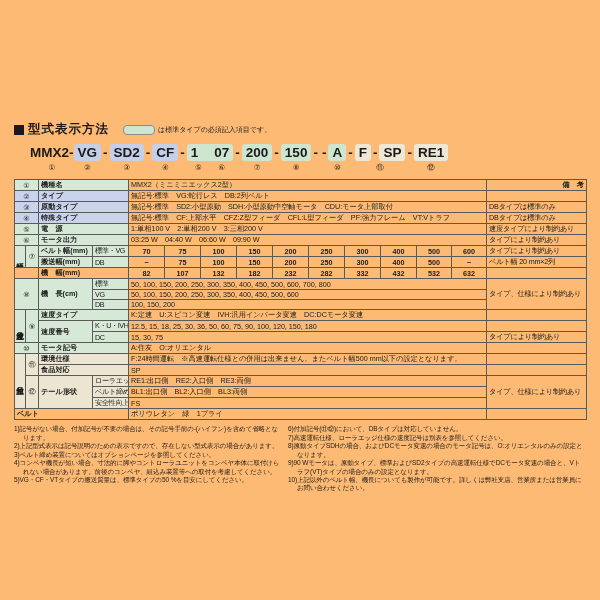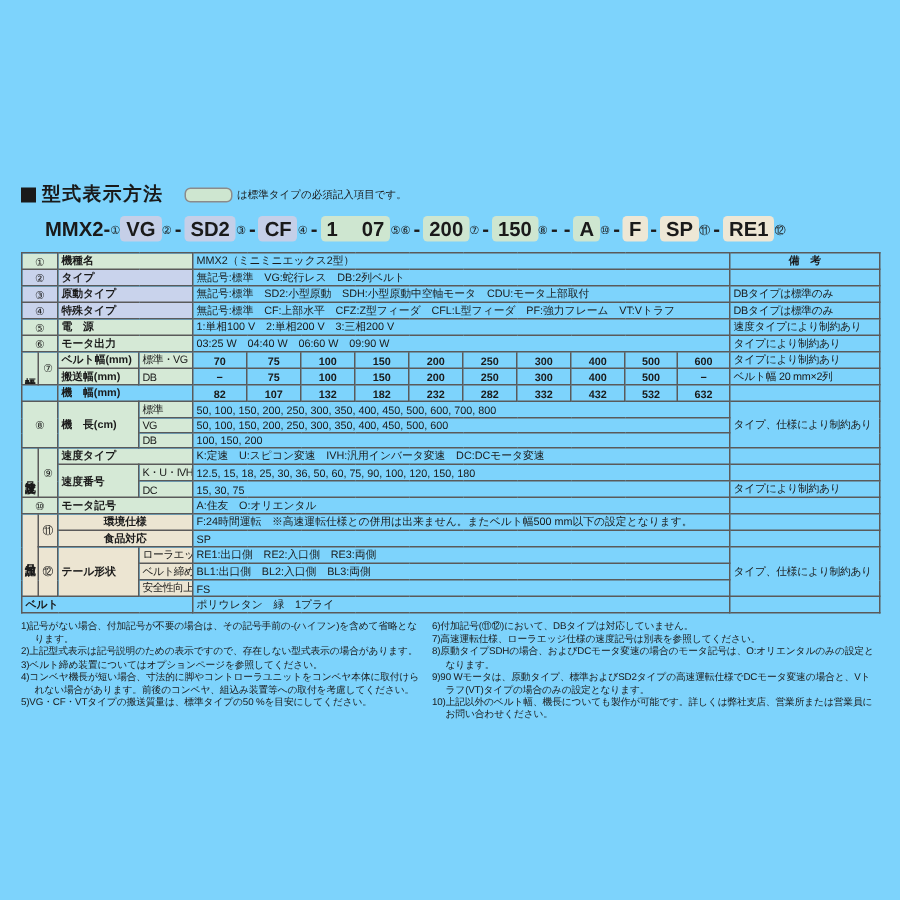--- a/index.html
+++ b/index.html
@@ -1,30 +1,30 @@
 <!DOCTYPE html>
 <html><head>
 <meta charset="utf-8">
 <style>
   html,body{margin:0;padding:0;background:#ffffff;}
-  .page{position:relative;width:600px;height:600px;background:#7dd3fc;overflow:hidden;
+  .page{position:relative;width:600px;height:600px;background:#fdba74;overflow:hidden;
         font-family:"Liberation Sans",sans-serif;color:#1a1a1a;}
   .content{position:absolute;left:14px;top:122px;width:572px;}
 
   
   .titlebar{display:flex;align-items:center;height:15px;}
   .sq{width:10px;height:10px;background:#1a1a1a;margin-right:4px;flex:0 0 auto;}
   .title{font-size:12.5px;font-weight:bold;letter-spacing:1px;white-space:nowrap;}
   .legend{display:flex;align-items:center;margin-left:14px;}
   .legend-swatch{width:30px;height:8px;background:#cee6d0;border:1px solid #8b8b8b;border-radius:4px;margin-right:3px;}
   .legend-text{font-size:7px;white-space:nowrap;}
 
   
   .codeline{display:flex;align-items:flex-start;margin:7px 0 0 16px;font-weight:bold;font-size:13.5px;}
-  .seg{display:flex;flex-direction:row;align-items:center;}
+  .seg{display:flex;flex-direction:column;align-items:center;}
   .segbox{padding:0 4px;border-radius:3px;line-height:17px;white-space:nowrap;}
   .plainseg{line-height:17px;white-space:nowrap;}
   .box-blue{background:#c5cfe8;}
   .box-green{background:#cee6d0;}
   .box-beige{background:#eee7d5;}
   .cnum{font-size:7.5px;font-weight:normal;line-height:9px;margin-top:2px;}
   .hy{line-height:17px;padding:0 2px;}
   .pair{display:flex;align-items:flex-start;}
   .nums2{display:flex;justify-content:space-around;width:100%;}
 
@@ -32,25 +32,25 @@
   table.spec{border-collapse:collapse;table-layout:fixed;width:572px;margin-top:7px;
              border:1.5px solid #222;}
   table.spec td{border:0.8px solid #5a5a5a;font-size:7.2px;padding:0 2px;height:9.2px;
                 overflow:hidden;white-space:nowrap;vertical-align:middle;}
   td.lbl{font-weight:bold;margin-left:45px;}
   td.sub{font-size:6px;letter-spacing:-0.4px;font-weight:normal;padding:0 1px;}
   td.c{text-align:center;font-weight:bold;}
   td.num{text-align:center;font-size:7px;padding:0;}
   td.vert{writing-mode:vertical-rl;text-align:center;font-size:6px;padding:0;line-height:11px;font-weight:bold;}
   td.rmk{font-size:6.6px;letter-spacing:-0.2px;padding:0 2px;margin-left:20px;}
-  td.rmkhead{text-align:center;font-weight:bold;font-size:7.5px;}
+  td.rmkhead{text-align:right;font-weight:bold;font-size:7.5px;}
   td.wrap{white-space:normal;line-height:1.15;text-align:left;}
   .bg-blue{background:#c9d3ec;}
   .bg-green{background:#d5e9d6;}
-  .bg-beige{background:#ece5d2;text-align:center;}
+  .bg-beige{background:#ece5d2;}
 
   
   .notes{display:flex;margin-top:5px;}
   .notes-col{font-size:6.5px;line-height:1.3;letter-spacing:-0.1px;}
   .notes-left{width:268px;margin-right:6px;}
   .notes-right{width:298px;}
   .note{padding-left:9px;text-indent:-9px;}
 </style>
 </head>
 <body>

